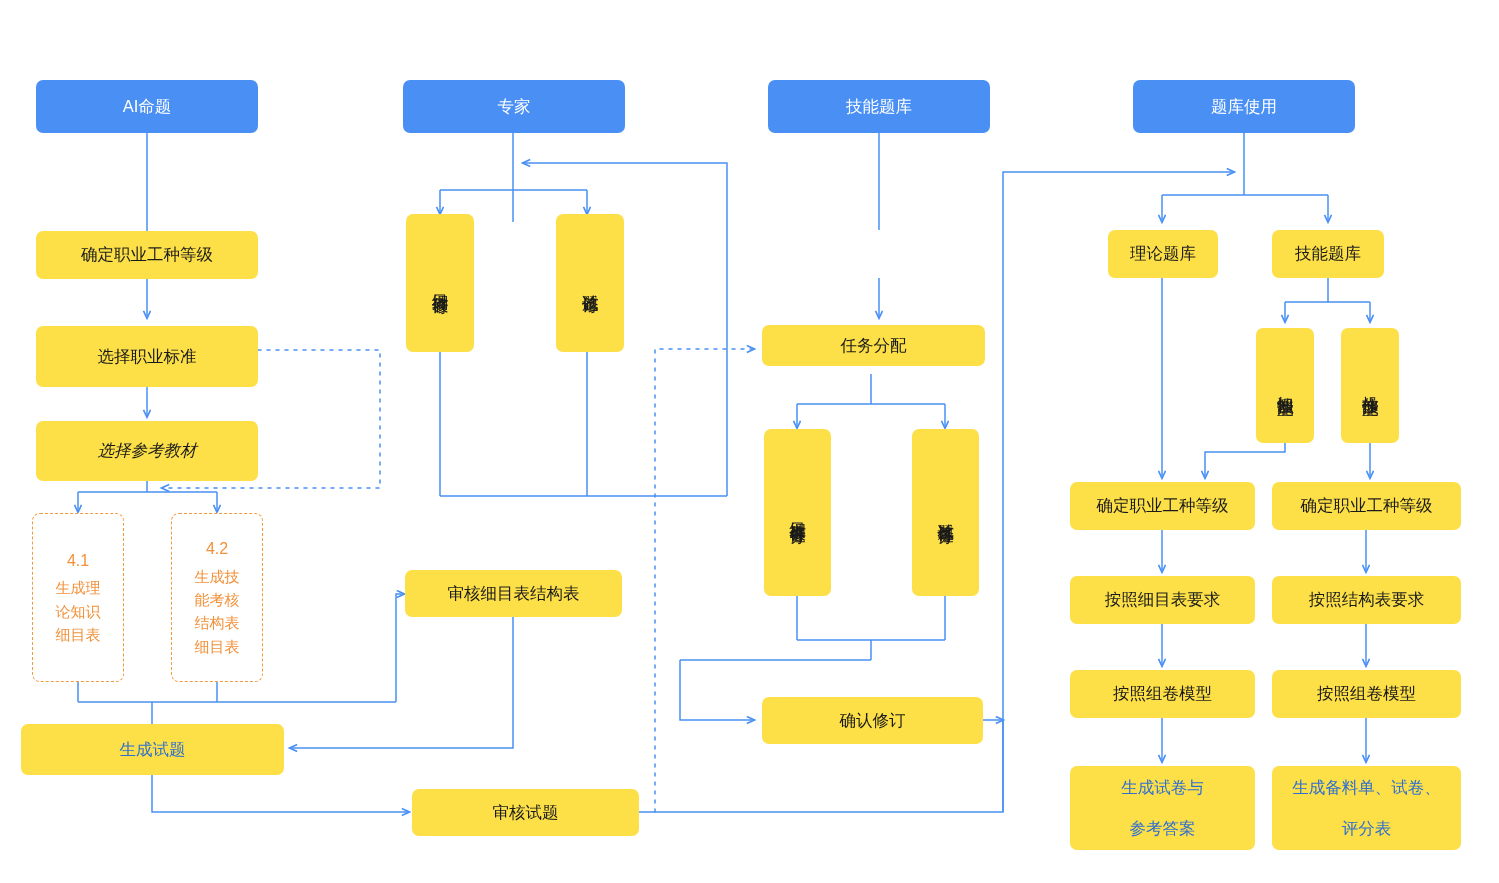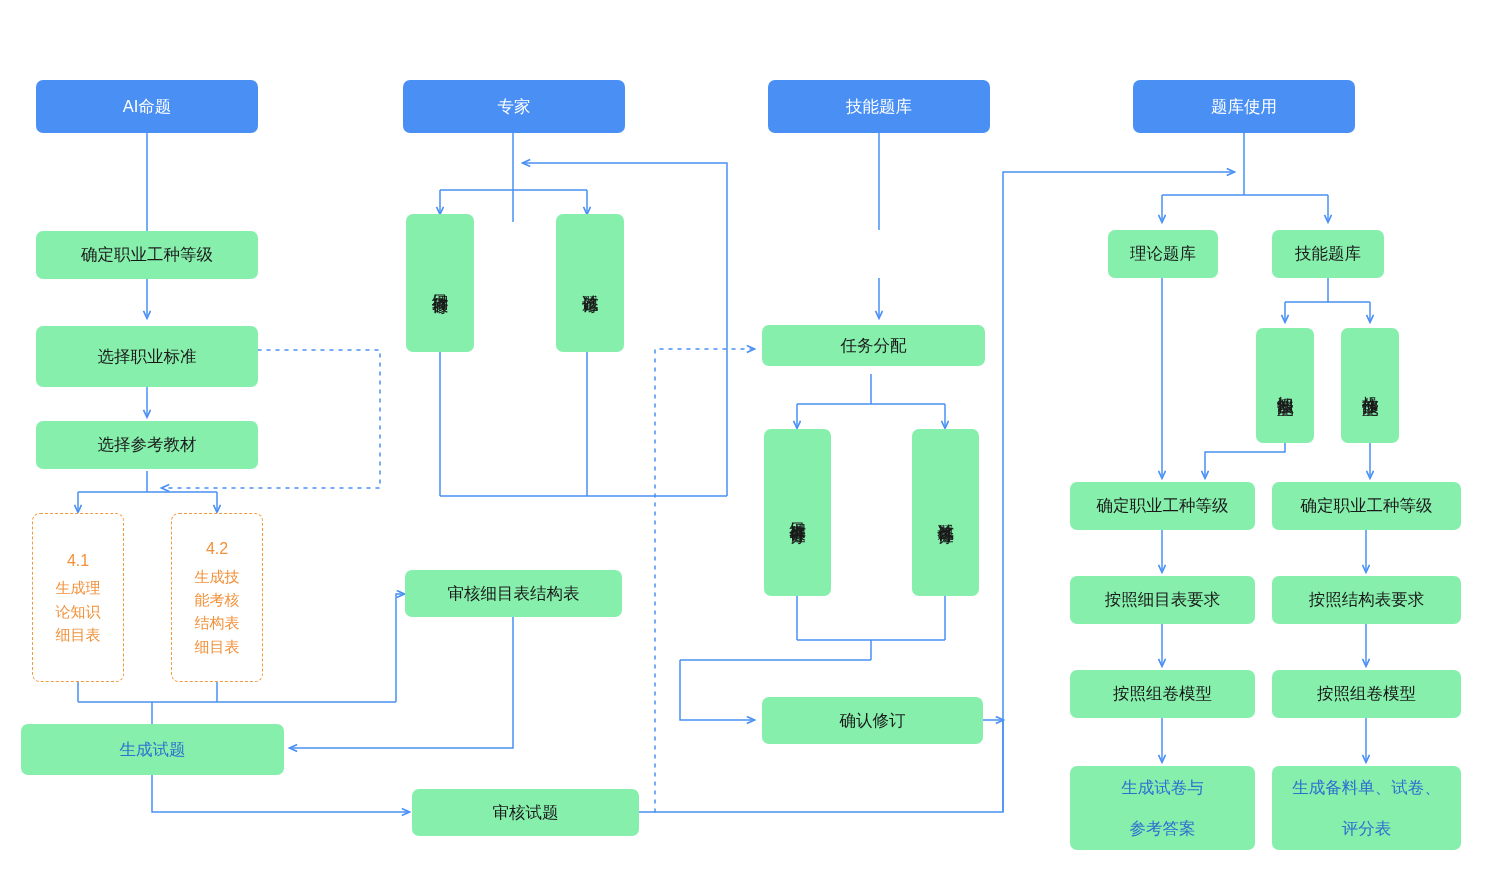--- a/index.html
+++ b/index.html
@@ -2,21 +2,21 @@
 <html><head>
 <meta charset="utf-8">
 <style>
   html,body{margin:0;padding:0;background:#ffffff;}
   body{width:1499px;height:883px;overflow:hidden;font-family:"Liberation Sans","DejaVu Sans",sans-serif;}
   #stage{position:relative;width:1499px;height:883px;background:#fff;}
   svg#wires{position:absolute;left:0;top:0;width:1499px;height:883px;pointer-events:none;}
   .node{position:absolute;box-sizing:border-box;display:flex;align-items:center;justify-content:center;
         border-radius:7px;text-align:center;line-height:1.42;}
   .header{background:#4a90f4;color:#ffffff;font-size:16.5px;border-radius:7px;}
-  .step{background:#86efac;color:#1a1a1a;font-size:16.5px;}
+  .step{background:#fde047;color:#1a1a1a;font-size:16.5px;}
   .step.blue-text{color:#2f6fd0;}
   .vert{writing-mode:vertical-rl;text-orientation:upright;letter-spacing:1px;}
   .dashbox{background:#ffffff;border:1.6px dashed #f29a3c;border-radius:8px;color:#f2913a;
            font-size:15px;flex-direction:column;gap:2px;padding:6px 4px;}
   .dashbox .num{font-size:16px;margin-bottom:3px;}
   .dashbox .ln{display:block;}
   .multiline{flex-direction:column;gap:17px;}
 </style>
 </head>
 <body>
@@ -102,21 +102,21 @@
   <div class="node header" style="left:403px;top:80px;width:222px;height:53px;">专家</div>
 
   <div class="node header" style="left:768px;top:80px;width:222px;height:53px;">技能题库</div>
 
   <div class="node header" style="left:1133px;top:80px;width:222px;height:53px;">题库使用</div>
 
   <div class="node step" style="left:36px;top:231px;width:222px;height:48px;">确定职业工种等级</div>
 
   <div class="node step" style="left:36px;top:326px;width:222px;height:61px;">选择职业标准</div>
 
-  <div class="node step" style="left:36px;top:421px;width:222px;height:48px;">选择参考教材</div>
+  <div class="node step" style="left:36px;top:421px;width:222px;height:60px;font-style:italic;">选择参考教材</div>
 
   <div class="node dashbox" style="left:32px;top:513px;width:92px;height:169px;">
     <span class="num">4.1</span>
     <span class="ln">生成理</span>
     <span class="ln">论知识</span>
     <span class="ln">细目表</span>
   </div>
 
   <div class="node dashbox" style="left:171px;top:513px;width:92px;height:169px;">
     <span class="num">4.2</span>

